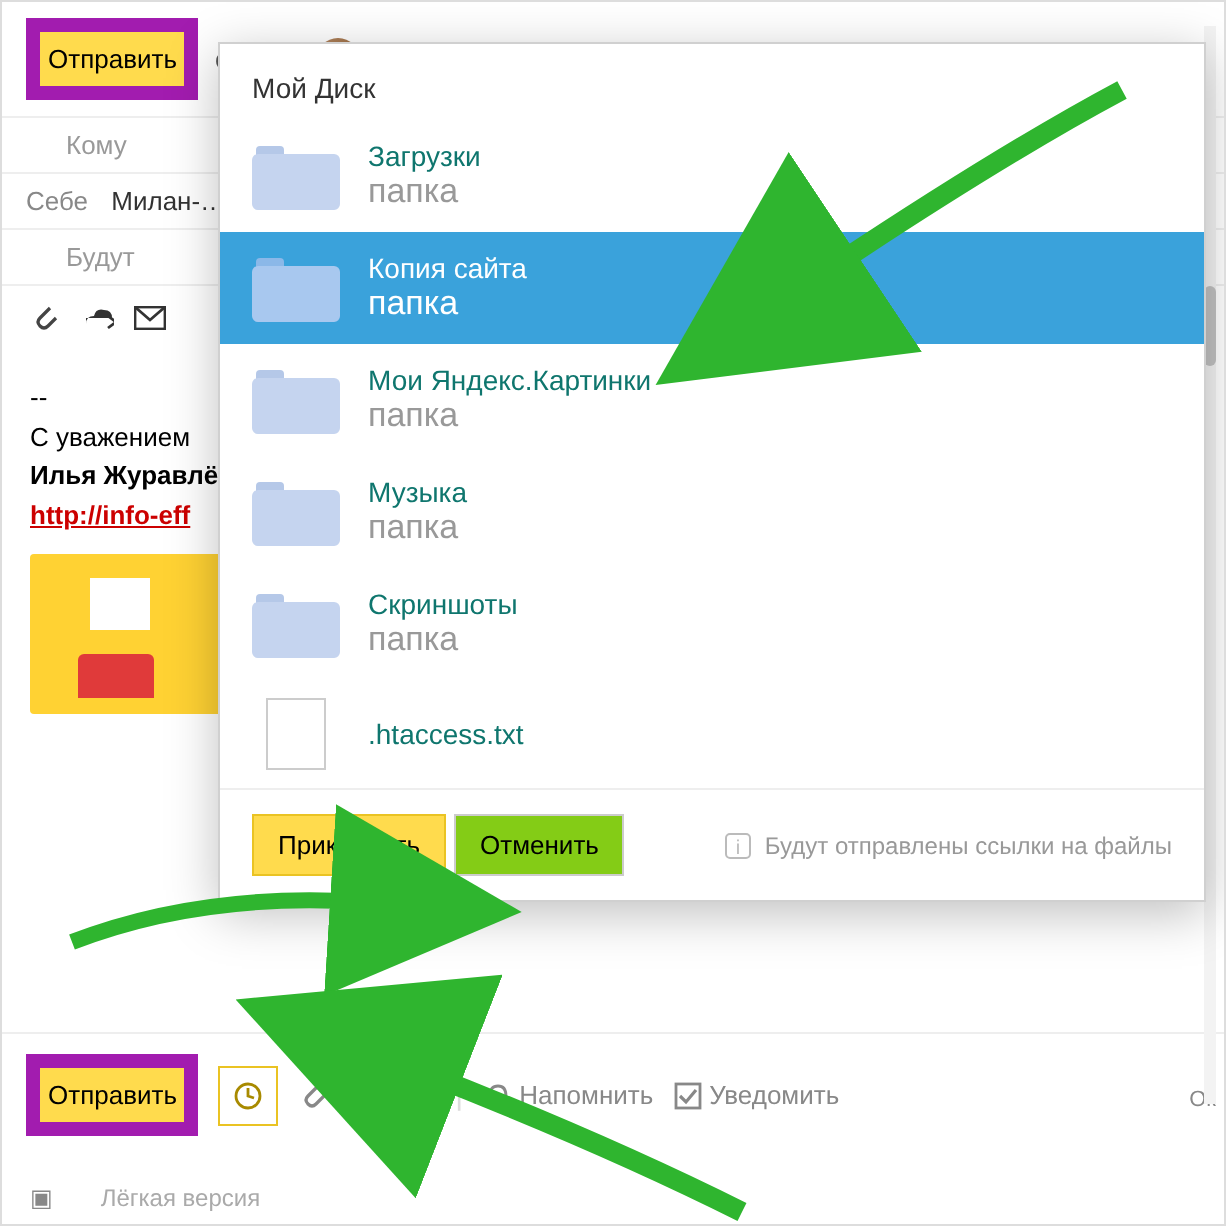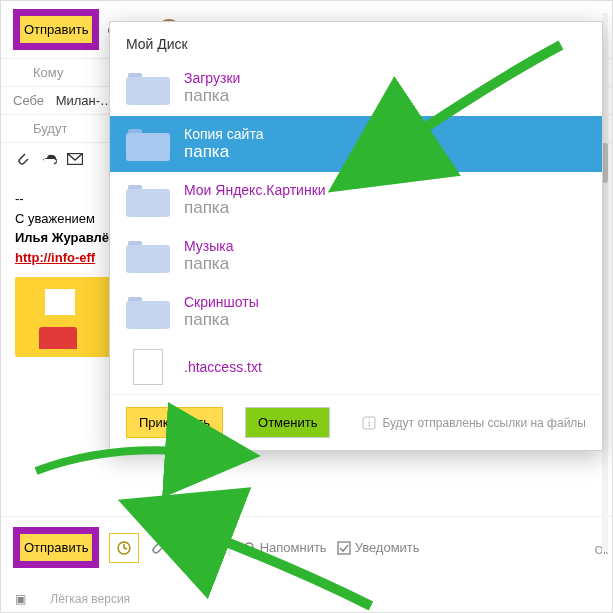--- a/index.html
+++ b/index.html
@@ -31,26 +31,26 @@
 .dialog-header { padding: 14px 16px 8px; font-size: 14px; color:#333; }
 .folder-list { max-height: 360px; overflow:hidden; }
 .folder-item { display:flex; align-items:center; gap:14px; padding: 10px 16px; cursor:pointer; }
 .folder-item.selected { background:#3aa2db; color:#fff; }
 .folder-icon { width:44px; height:34px; position:relative; }
 .folder-icon::before { content:""; position:absolute; top:2px; left:2px; width:14px; height:6px; background:#b5c8e8; border-radius:2px 2px 0 0; }
 .folder-icon::after { content:""; position:absolute; top:6px; left:0; width:44px; height:28px; background:#c5d4ef; border-radius:3px; }
 .folder-item.selected .folder-icon::before { background:#8bb8e8; }
 .folder-item.selected .folder-icon::after { background:#a8c8ef; }
 .folder-meta { display:flex; flex-direction:column; }
-.folder-name { font-size:14px; color:#a21caf; }
+.folder-name { font-size:14px; color:#0f766e; }
 .folder-sub { font-size:17px; color:#999; }
 .folder-item.selected .folder-name, .folder-item.selected .folder-sub { color:#fff; }
 .file-icon { width:44px; height:34px; display:flex; align-items:center; justify-content:center; }
 .file-icon::after { content:""; width:28px; height:34px; background:#fff; border:1px solid #ccc; }
-.dialog-footer { display:flex; align-items:center; padding:12px 16px; gap:22px; border-top:1px solid #eee; }
+.dialog-footer { display:flex; align-items:center; padding:12px 16px; gap:4px; border-top:1px solid #eee; }
 .attach-btn { background:#ffdb4d; border:1px solid #eac323; padding:7px 12px; font-size:13px; cursor:pointer; }
 .cancel-btn { background:#84cc16; border:1px solid #ccc; padding:7px 12px; font-size:13px; cursor:pointer; }
 .dialog-note { margin-left:auto; font-size:12px; color:#999; display:flex; align-items:center; gap:6px; }
 .strong { font-weight: bold; }
 .right-scroll { position:absolute; top:12px; right:4px; bottom:60px; width:6px; background:#f3f3f3; }
 .right-scroll::before { content:""; position:absolute; top:130px; left:0; width:6px; height:40px; background:#c2c2c2; border-radius:3px; }
 .ok-text { position:absolute; right:4px; bottom:56px; font-size:11px; color:#888; }
 
 
 .arrow { position:absolute; pointer-events:none; }

